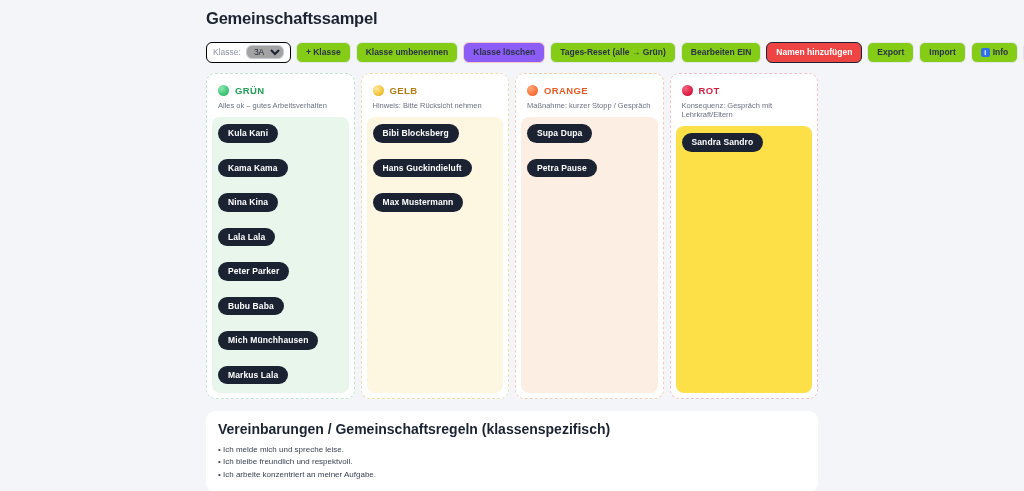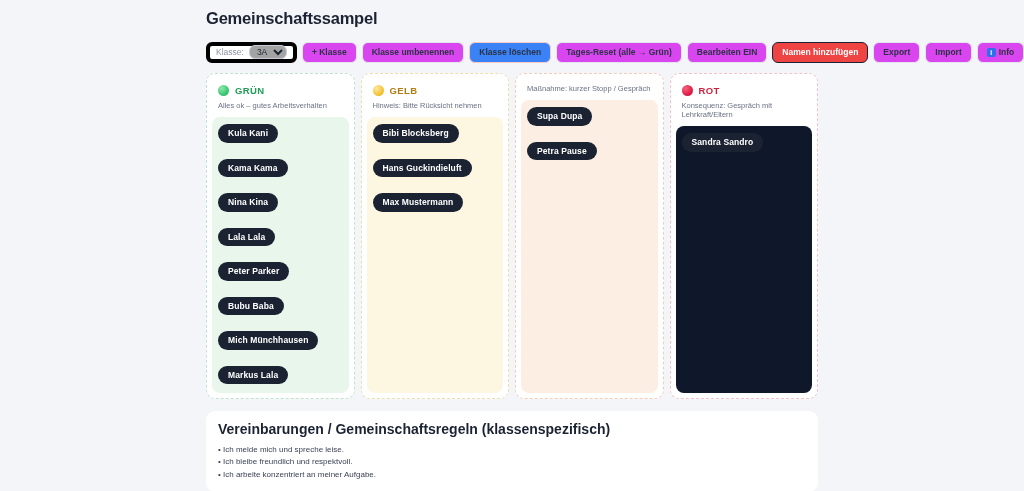--- a/index.html
+++ b/index.html
@@ -40,21 +40,21 @@
     align-items: center;
     gap: 5px;
     margin-top: 9px;
     height: 22px;
   }
   .klasse-group {
     display: flex;
     align-items: center;
     gap: 5px;
     background: #ffffff;
-    border: 4px solid #000000;
+    border: 1px solid #000000;
     border-radius: 6px;
     height: 21px;
     padding: 0 6px;
   }
   .klasse-label {
     font-size: 8.5px;
     color: #8d93a6;
     line-height: 1;
   }
   .klasse-select {
@@ -71,29 +71,29 @@
   .tbtn {
     display: inline-flex;
     align-items: center;
     justify-content: center;
     gap: 3px;
     height: 21px;
     padding: 0 9px;
     font-size: 8.5px;
     font-weight: bold;
     color: #2b3245;
-    background: #d946ef;
+    background: #84cc16;
     border: 1px solid #e4e6ee;
     border-radius: 6px;
     white-space: nowrap;
     cursor: pointer;
     line-height: 1;
   }
   .tbtn.danger {
-    background: #3b82f6;
+    background: #8b5cf6;
     border-color: #f7cbc4;
     color: #2b3245;
   }
   .tbtn.primary {
     background: #ef4444;
     border-color: #1b2333;
     color: #ffffff;
   }
   .tbtn.icon-btn { padding: 0 7px; }
   .info-glyph {
@@ -168,21 +168,21 @@
     border-radius: 8px;
     padding: 7px 6px 9px 6px;
     display: flex;
     flex-direction: column;
     gap: 16px;
     align-items: flex-start;
   }
   .col.green  .dropzone { background: #e8f6ec; }
   .col.yellow .dropzone { background: #fdf6e1; }
   .col.orange .dropzone { background: #fdeee3; }
-  .col.red    .dropzone { background: #0f172a; }
+  .col.red    .dropzone { background: #fde047; }
 
   .chip {
     background: #1b2333;
     color: #ffffff;
     font-size: 8.5px;
     font-weight: bold;
     border-radius: 999px;
     padding: 5px 10px;
     line-height: 1;
     white-space: nowrap;
@@ -288,20 +288,24 @@
       </div>
       <div class="col-desc">Hinweis: Bitte Rücksicht nehmen</div>
       <div class="dropzone">
         <div class="chip">Bibi Blocksberg</div>
         <div class="chip">Hans Guckindieluft</div>
         <div class="chip">Max Mustermann</div>
       </div>
     </div>
 
     <div class="col orange">
+      <div class="col-head">
+        <span class="dot orange"></span>
+        <span class="col-title">ORANGE</span>
+      </div>
       <div class="col-desc">Maßnahme: kurzer Stopp / Gespräch</div>
       <div class="dropzone">
         <div class="chip">Supa Dupa</div>
         <div class="chip">Petra Pause</div>
       </div>
     </div>
 
     <div class="col red">
       <div class="col-head">
         <span class="dot red"></span>

